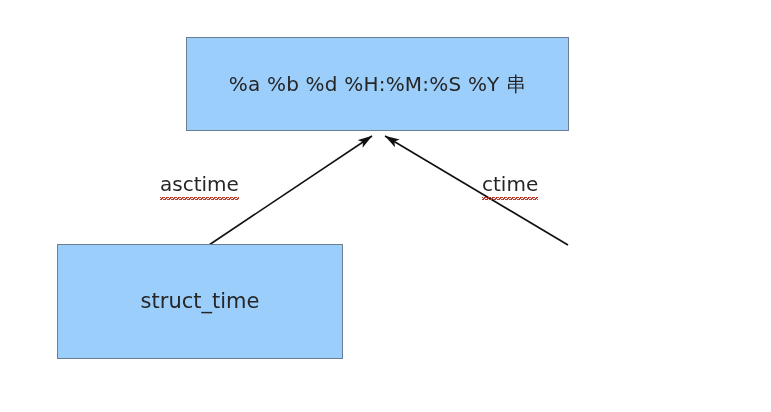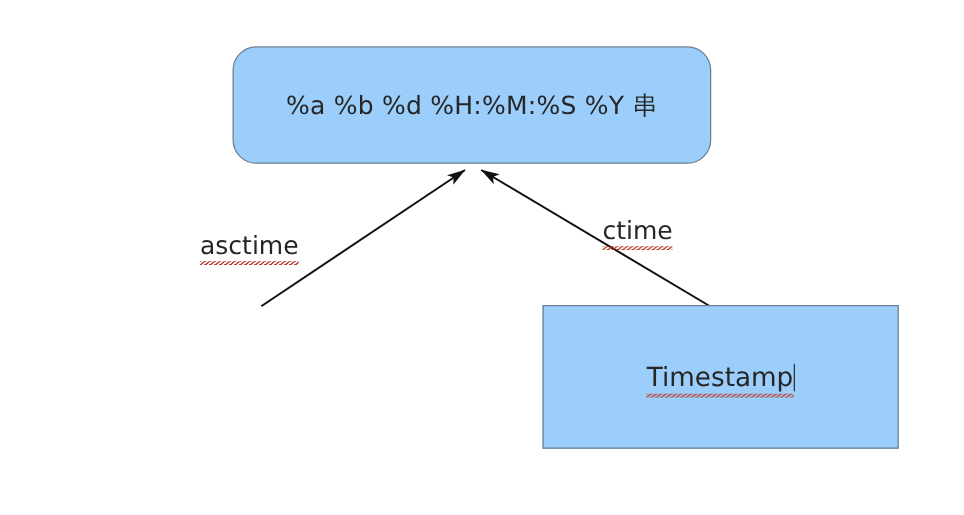--- a/index.html
+++ b/index.html
@@ -39,21 +39,20 @@
     color: #262626;
     white-space: nowrap;
     line-height: 1;
   }
   
   #node-format {
     left: 186px;
     top: 37px;
     width: 383px;
     height: 94px;
-    border-radius: 19px;
   }
   #node-format .node-label {
     font-size: 20px;
     letter-spacing: 0.2px;
   }
   
   #node-struct-time {
     left: 57px;
     top: 244px;
     width: 286px;
@@ -97,21 +96,20 @@
   .edge-label {
     position: absolute;
     font-size: 20px;
     color: #262626;
     white-space: nowrap;
     line-height: 1;
   }
   #edge-label-asctime {
     left: 160px;
     top: 174px;
-    margin-top: 12px;
   }
   #edge-label-ctime {
     left: 482px;
     top: 174px;
   }
 </style>
 </head>
 <body>
 
 <div id="canvas">
@@ -128,26 +126,24 @@
 
     <line x1="209" y1="245" x2="372" y2="136" stroke="#101010" stroke-width="1.6" marker-end="url(#arrowhead-left)"></line>
 
     <line x1="568" y1="245" x2="385" y2="136" stroke="#101010" stroke-width="1.6" marker-end="url(#arrowhead-right)"></line>
   </svg>
 
   <div class="node" id="node-format">
     <span class="node-label">%a %b %d %H:%M:%S %Y 串</span>
   </div>
 
+  <div class="node" id="node-struct-time">
+    <span class="node-label">struct_time</span>
+  </div>
 
-  <div class="node" id="node-timestamp">
-    <span class="node-label">
-      <span class="spellcheck">Timestamp</span><span class="caret"></span>
-    </span>
-  </div>
 
   <div class="edge-label" id="edge-label-asctime">
     <span class="spellcheck">asctime</span>
   </div>
 
   <div class="edge-label" id="edge-label-ctime">
     <span class="spellcheck">ctime</span>
   </div>
 
 </div>

